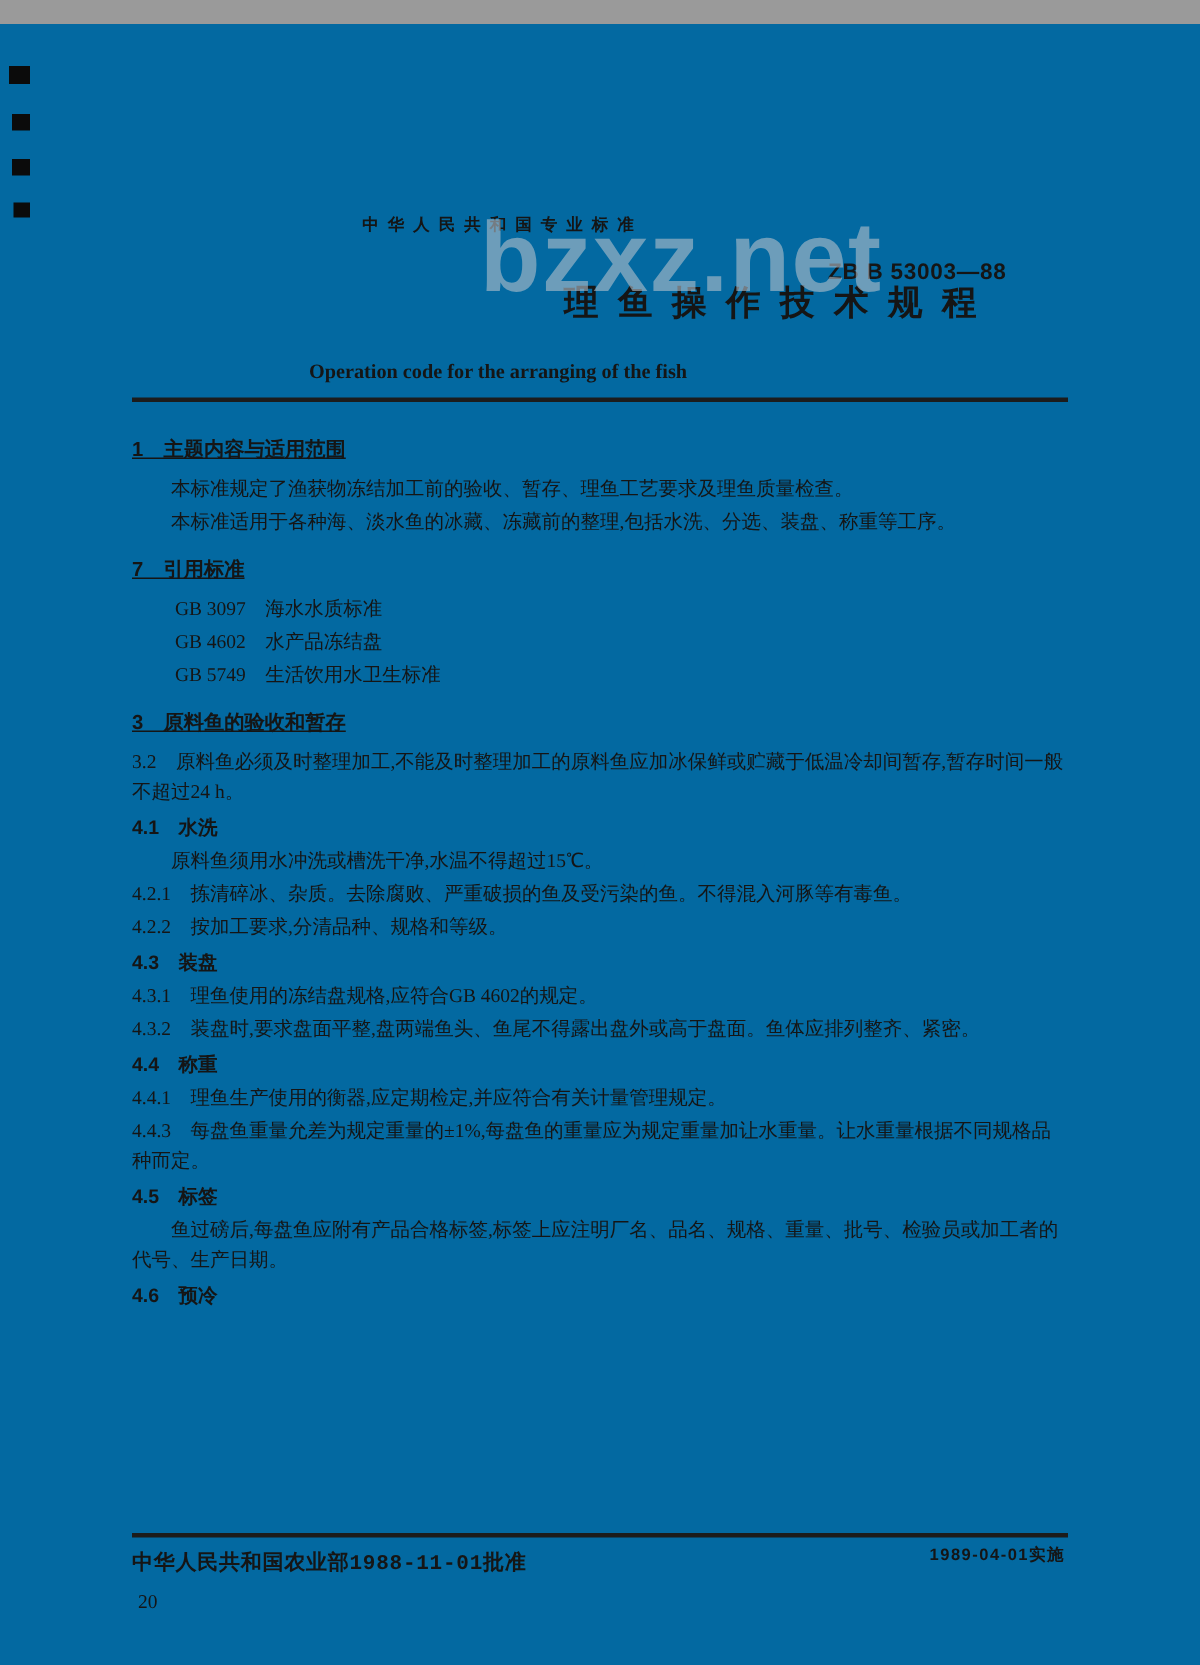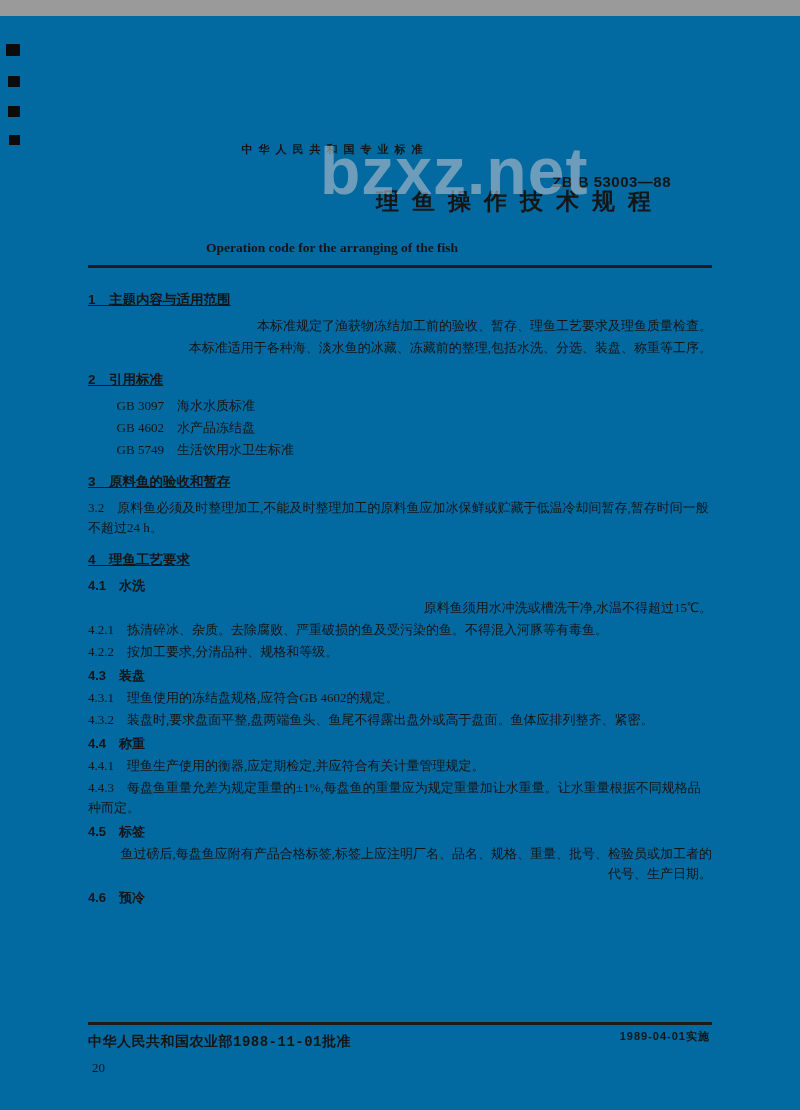--- a/index.html
+++ b/index.html
@@ -57,21 +57,21 @@
   .rule-top    { top:249px; }
   .rule-bottom { top:1006px; }
 
   .content {
     position:absolute; left:88px; top:262px; width:624px;
     font-size:13px; line-height:20px;
   }
   .blk { margin:2px 0; }
   .h  { font-family:"Liberation Sans", sans-serif; font-weight:700; font-size:13.5px; margin:12px 0 6px;text-decoration:underline; }
   .sh { font-family:"Liberation Sans", sans-serif; font-weight:700; font-size:13px;   margin:4px 0 2px; }
-  .pi { text-indent:2em;text-align:right; }
+  .pi { text-indent:2em; }
   .pn { }
   .ref { margin-left:2.2em; }
 
   .footer-approval {
     position:absolute; left:88px; top:1017px;
     font-family:Liberation Mono, monospace;
     font-weight:700; font-size:14px; letter-spacing:.5px;
   }
   .footer-impl {
     position:absolute; right:90px; top:1013px;
@@ -99,27 +99,26 @@
   <div class="std-num">ZB B 53003—88</div>
   <div class="doc-title">理鱼操作技术规程</div>
   <div class="doc-title-en">Operation code for the arranging of the fish</div>
 
   <div class="rule rule-top"></div>
 
   <div class="content">
     <div class="blk h">1　主题内容与适用范围</div>
     <div class="blk pi">本标准规定了渔获物冻结加工前的验收、暂存、理鱼工艺要求及理鱼质量检查。</div>
     <div class="blk pi">本标准适用于各种海、淡水鱼的冰藏、冻藏前的整理,包括水洗、分选、装盘、称重等工序。</div>
-    <div class="blk h">2　引用标准</div>
+    <div class="blk h">7　引用标准</div>
     <div class="blk ref">GB 3097　海水水质标准</div>
     <div class="blk ref">GB 4602　水产品冻结盘</div>
     <div class="blk ref">GB 5749　生活饮用水卫生标准</div>
     <div class="blk h">3　原料鱼的验收和暂存</div>
     <div class="blk pn">3.2　原料鱼必须及时整理加工,不能及时整理加工的原料鱼应加冰保鲜或贮藏于低温冷却间暂存,暂存时间一般不超过24 h。</div>
-    <div class="blk h">4　理鱼工艺要求</div>
     <div class="blk sh">4.1　水洗</div>
     <div class="blk pi">原料鱼须用水冲洗或槽洗干净,水温不得超过15℃。</div>
     <div class="blk pn">4.2.1　拣清碎冰、杂质。去除腐败、严重破损的鱼及受污染的鱼。不得混入河豚等有毒鱼。</div>
     <div class="blk pn">4.2.2　按加工要求,分清品种、规格和等级。</div>
     <div class="blk sh">4.3　装盘</div>
     <div class="blk pn">4.3.1　理鱼使用的冻结盘规格,应符合GB 4602的规定。</div>
     <div class="blk pn">4.3.2　装盘时,要求盘面平整,盘两端鱼头、鱼尾不得露出盘外或高于盘面。鱼体应排列整齐、紧密。</div>
     <div class="blk sh">4.4　称重</div>
     <div class="blk pn">4.4.1　理鱼生产使用的衡器,应定期检定,并应符合有关计量管理规定。</div>
     <div class="blk pn">4.4.3　每盘鱼重量允差为规定重量的±1%,每盘鱼的重量应为规定重量加让水重量。让水重量根据不同规格品种而定。</div>

